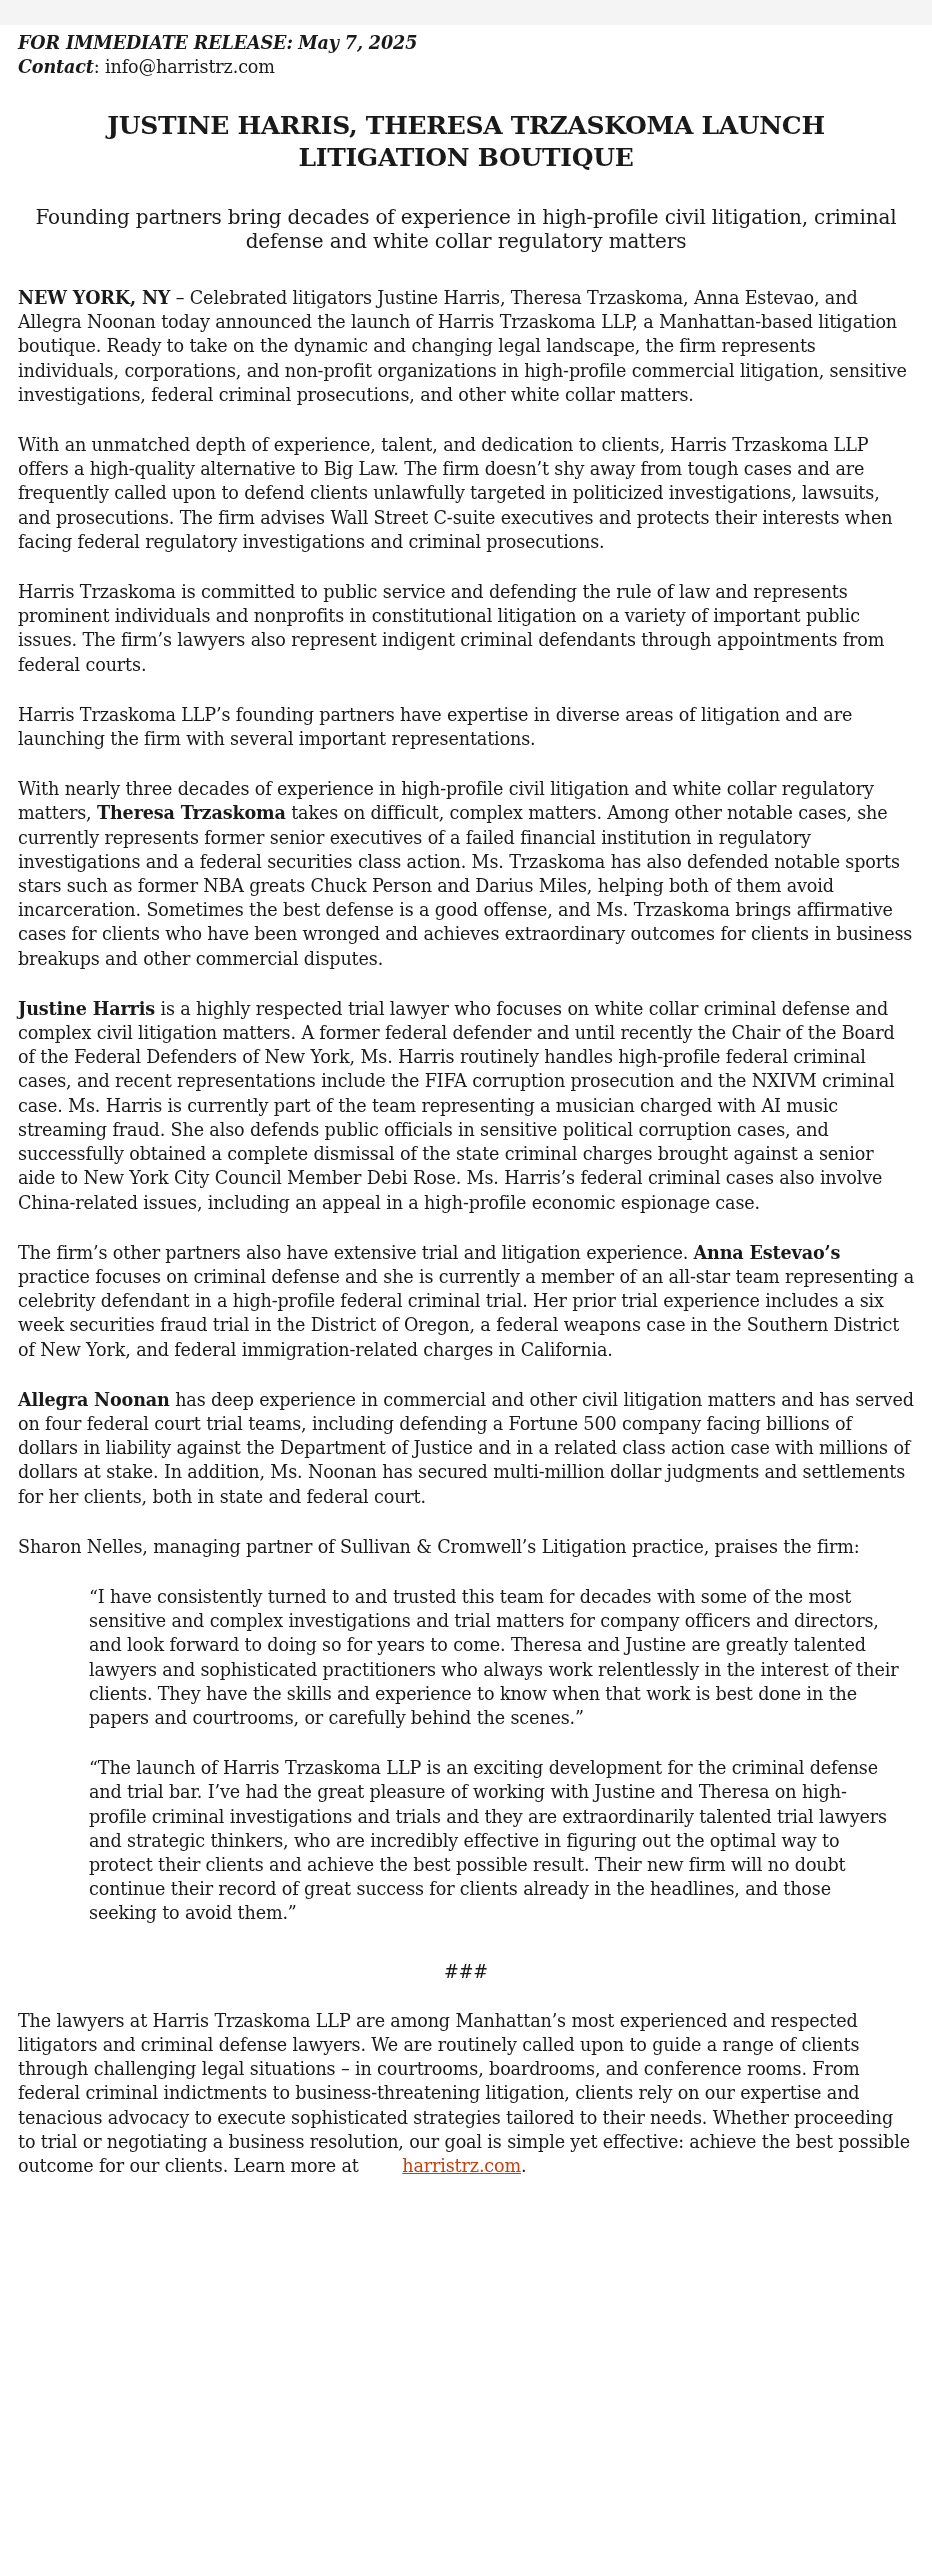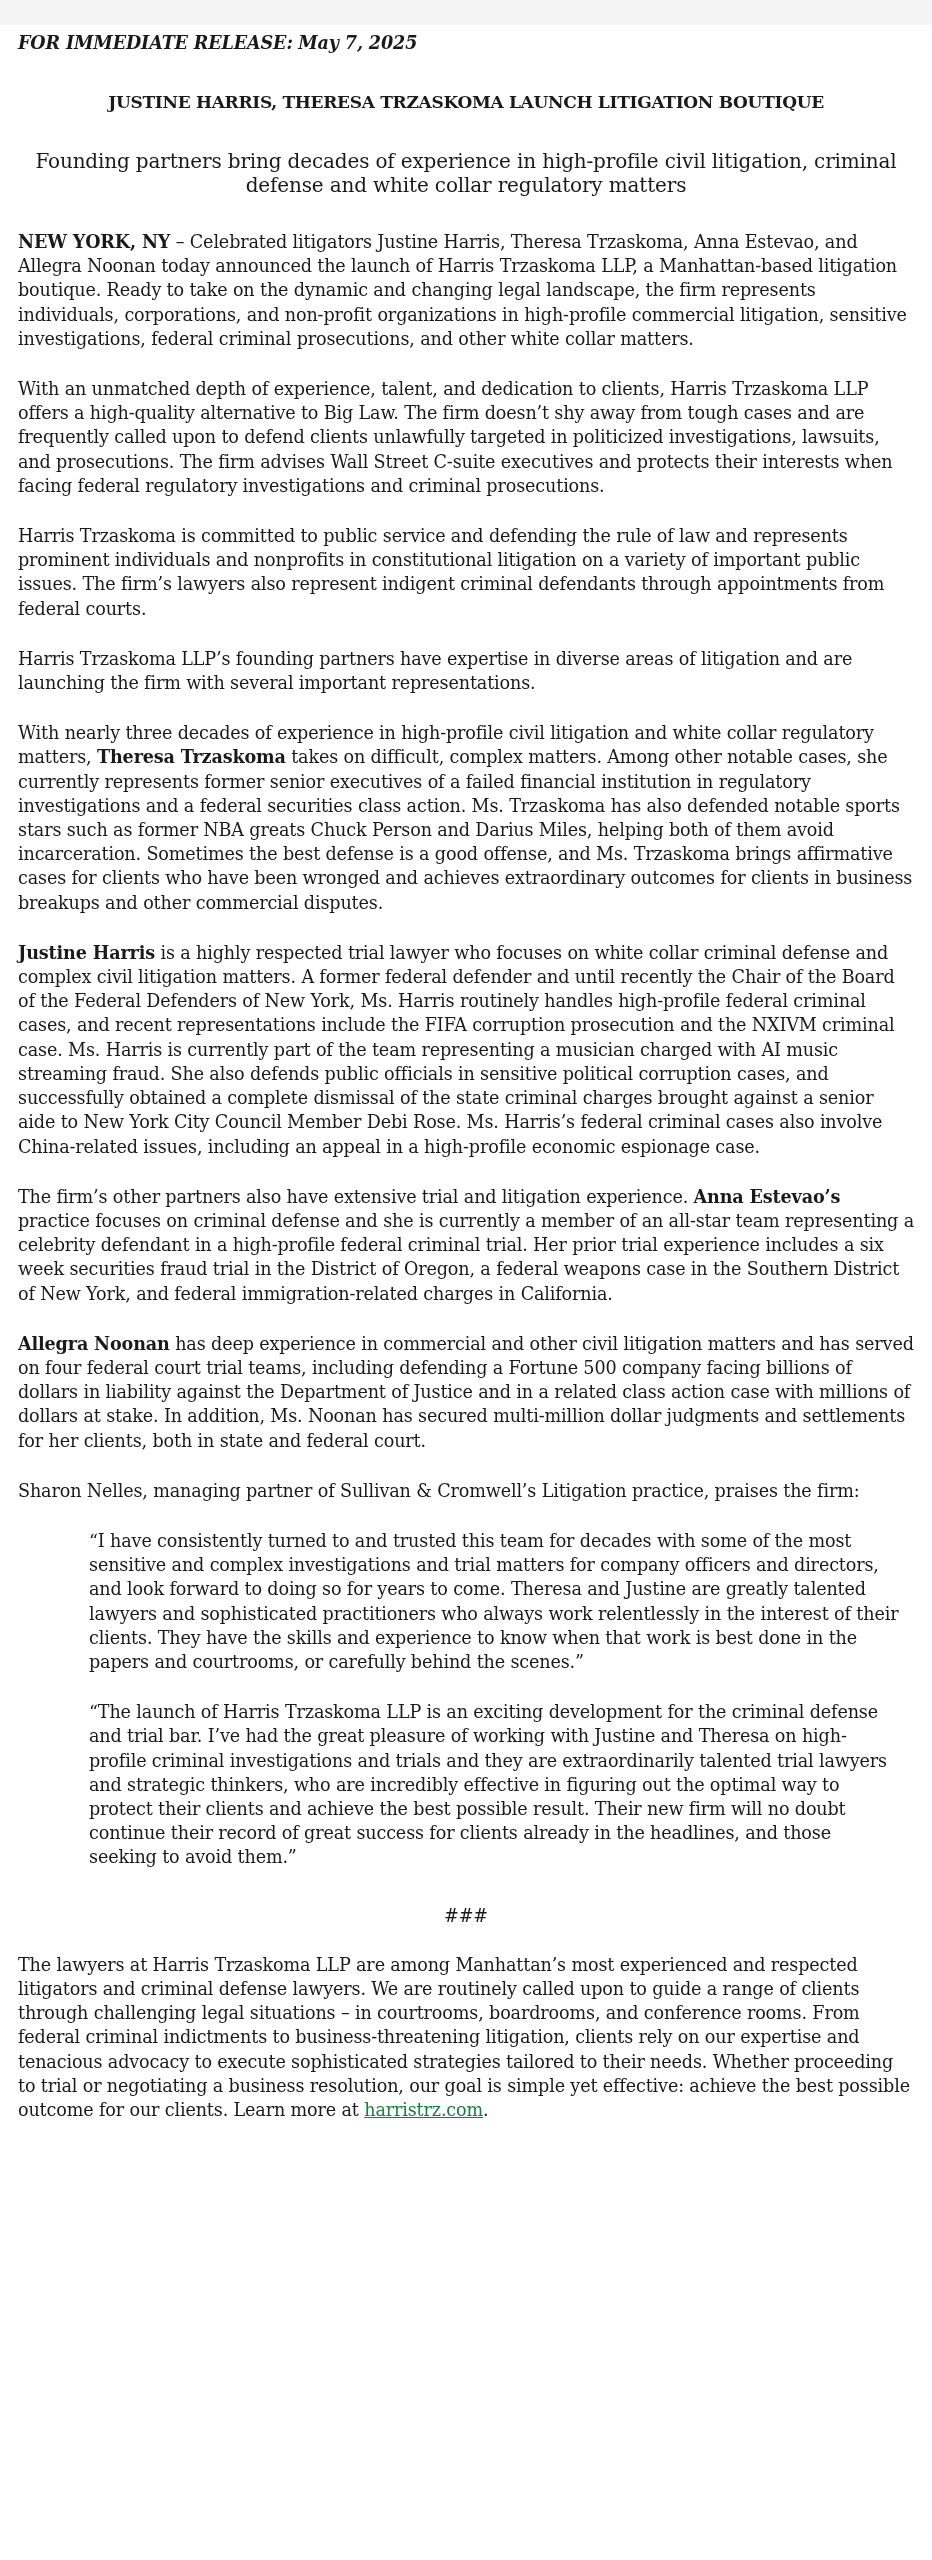--- a/index.html
+++ b/index.html
@@ -20,21 +20,21 @@
       font-size: 17.6px;
       line-height: 24.2px;
       letter-spacing: -0.15px;
     }
     .release-line { margin: 6px 0 0 0; font-size: 17.6px; line-height: 24px; }
     .release-line b { font-weight: bold; font-style: italic; }
     .title {
       margin: 31px 0 0 0;
       text-align: center;
       font-weight: bold;
-      font-size: 17px;
+      font-size: 25px;
       line-height: 32px;
       letter-spacing: -0.3px;
     }
     .subtitle {
       margin: 31px 0 0 0;
       text-align: center;
       font-size: 20px;
       line-height: 24px;
     }
     p.para { margin: 26px 0 0 0; }
@@ -46,34 +46,35 @@
     }
     .separator {
       text-align: center;
       margin: 34px 0 0 0;
     }
     .about-heading {
       margin: 25px 0 0 0;
       font-weight: bold;
       font-size: 18px;
     }
-    a.link { color: #15803d; text-decoration: underline; }
+    a.link { color: #c2410c; text-decoration: underline; margin-left: 38px; }
     b { font-weight: bold; }
   </style>
 </head>
 <body>
 
 <div class="topbar"></div>
 
 <div class="doc">
 
   <div class="release-line">
     <b>FOR IMMEDIATE RELEASE:</b>
     <b>May 7, 2025</b>
   </div>
+  <div class="release-line" style="margin-top:0"><b>Contact</b><span>: </span><span>info@harristrz.com</span></div>
 
   <h1 class="title">JUSTINE HARRIS, THERESA TRZASKOMA LAUNCH LITIGATION BOUTIQUE</h1>
 
   <div class="subtitle">Founding partners bring decades of experience in high-profile civil litigation, criminal defense and white collar regulatory matters</div>
 
   <p class="para first"><b>NEW YORK, NY</b><span> – Celebrated litigators Justine Harris, Theresa Trzaskoma, Anna Estevao, and Allegra Noonan today announced the launch of Harris Trzaskoma LLP, a Manhattan-based litigation boutique. Ready to take on the dynamic and changing legal landscape, the firm represents individuals, corporations, and non-profit organizations in high-profile commercial litigation, sensitive investigations, federal criminal prosecutions, and other white collar matters.</span></p>
 
   <p class="para">With an unmatched depth of experience, talent, and dedication to clients, Harris Trzaskoma LLP offers a high-quality alternative to Big Law. The firm doesn’t shy away from tough cases and are frequently called upon to defend clients unlawfully targeted in politicized investigations, lawsuits, and prosecutions. The firm advises Wall Street C-suite executives and protects their interests when facing federal regulatory investigations and criminal prosecutions.</p>
 
   <p class="para">Harris Trzaskoma is committed to public service and defending the rule of law and represents prominent individuals and nonprofits in constitutional litigation on a variety of important public issues.  The firm’s lawyers also represent indigent criminal defendants through appointments from federal courts.</p>

